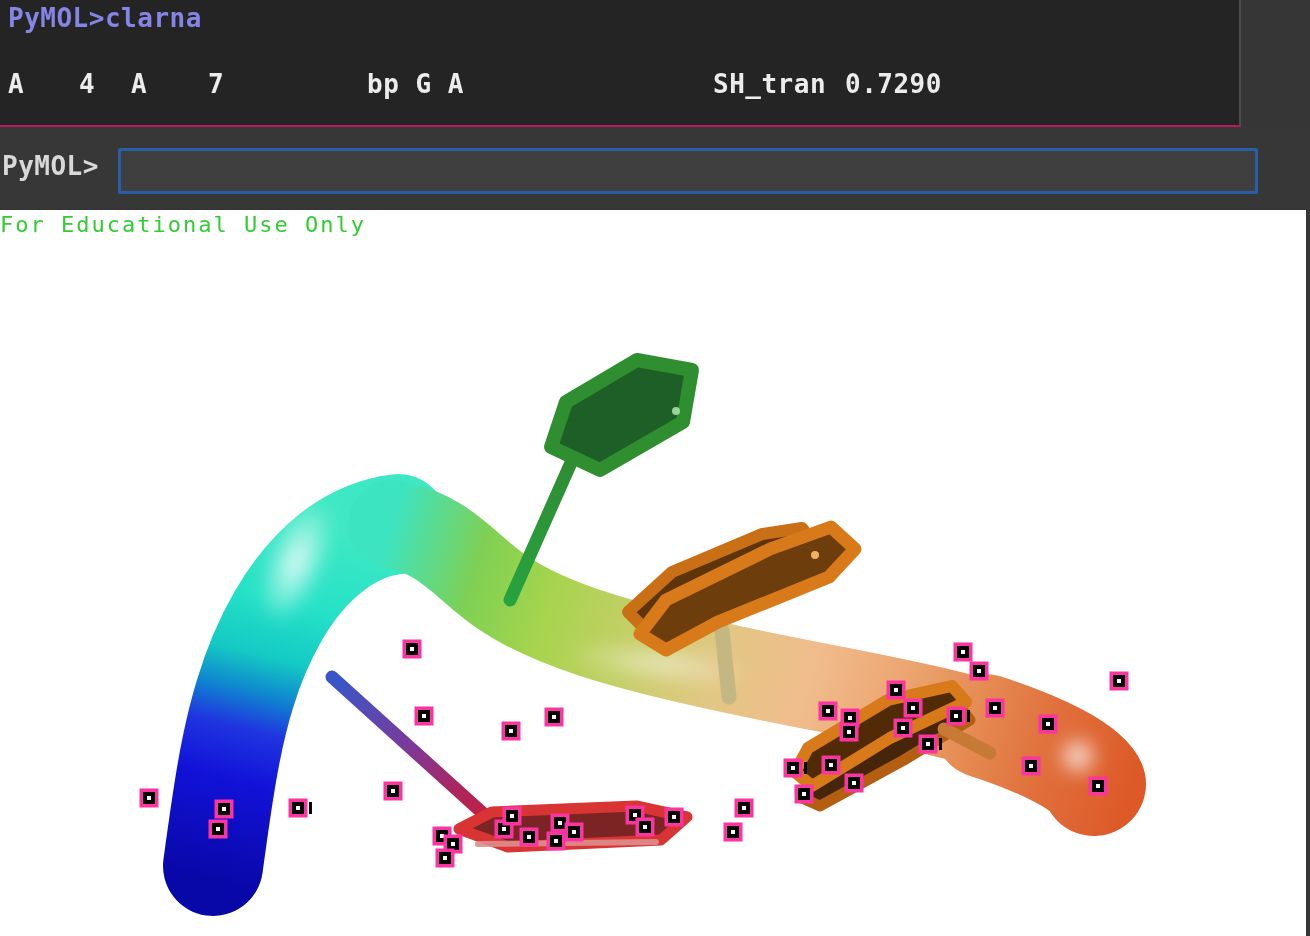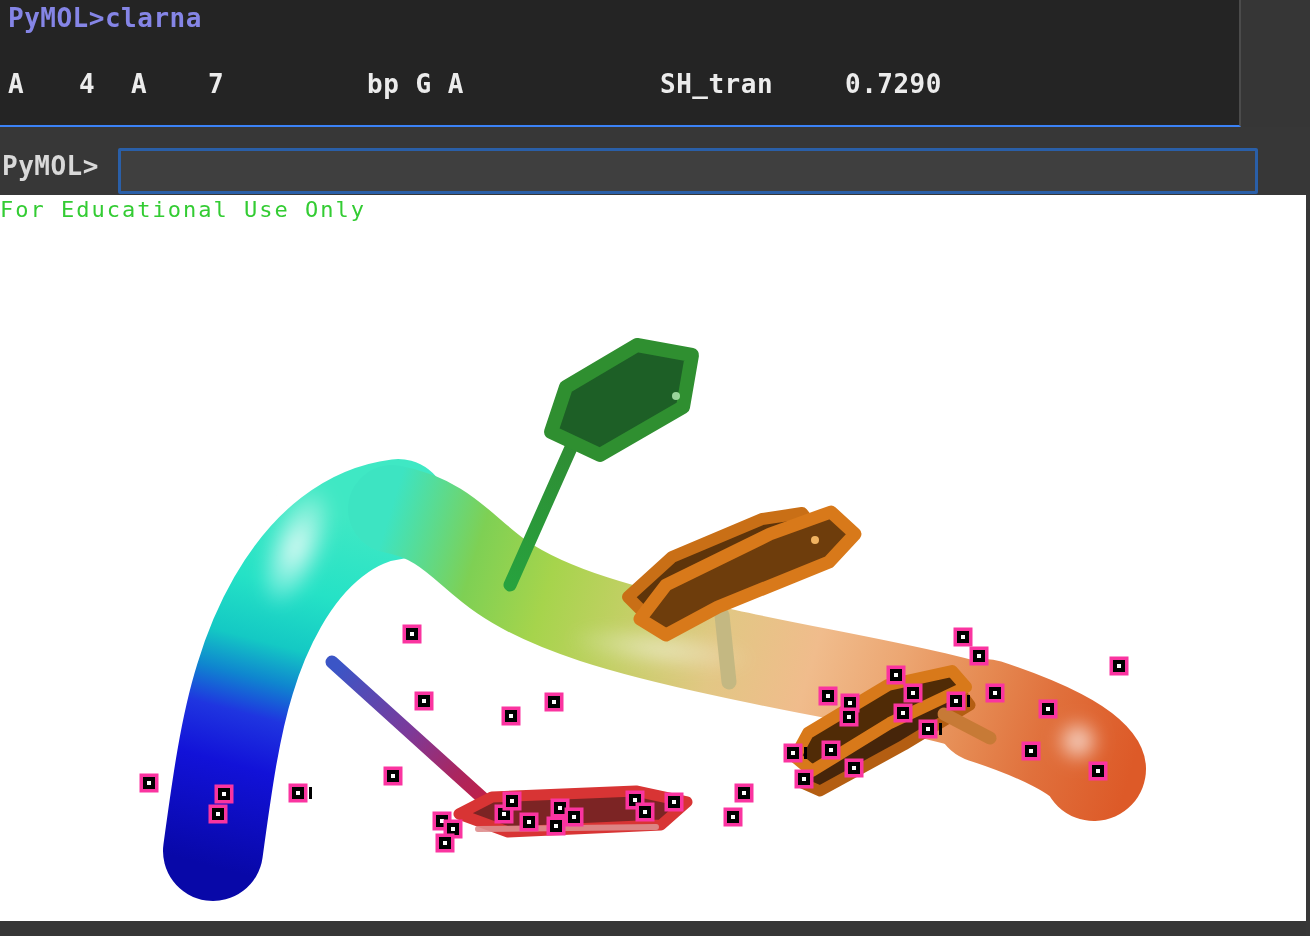--- a/index.html
+++ b/index.html
@@ -5,21 +5,21 @@
   html,body{margin:0;padding:0;}
   body{
     width:1310px;height:936px;position:relative;overflow:hidden;
     background:#363636;
     font-family:"DejaVu Sans Mono", monospace;
   }
   
   .console{
     position:absolute;left:0;top:0;width:1239px;height:125px;
     background:#242424;
-    border-right:2px solid #4b4b4b;border-bottom:2px solid #3b82f6;
+    border-right:2px solid #4b4b4b;border-bottom:2px solid #be185d;
   }
   .console .line{
     position:absolute;left:8px;white-space:pre;
     font-size:26px;font-weight:bold;line-height:28px;color:#ececec;
     letter-spacing:0.5px;
   }
   .line1{top:4px;color:#8585e6 !important;}
   .line2{top:37px;}
   .line3{top:70px;left:0 !important;width:100%;height:28px;}
   .line3 span{position:absolute;top:0;white-space:pre;font-size:26px;font-weight:bold;color:#ececec;letter-spacing:0.5px;}
@@ -32,37 +32,37 @@
     font-size:26px;font-weight:bold;color:#d9d9d9;letter-spacing:0.5px;
   }
   .command-input{
     position:absolute;left:118px;top:21px;width:1118px;height:40px;
     background:#3f3f3f;border:3px solid #2a5fa8;border-radius:2px;
     color:#e8e8e8;font-size:24px;font-family:"DejaVu Sans Mono",monospace;
     outline:none;padding:0 8px;box-sizing:content-box;
   }
   
   .viewport{
-    position:absolute;left:0;top:195px;width:1306px;height:726px;background:#ffffff;
+    position:absolute;left:0;top:210px;width:1306px;height:726px;background:#ffffff;
   }
   .right-strip{
     position:absolute;left:1306px;top:210px;width:4px;height:726px;background:#373737;
   }
   .banner{
     position:absolute;left:0px;top:2px;
     font-size:22px;letter-spacing:2px;color:#33cc33;white-space:pre;
   }
   .scene{position:absolute;left:0;top:0;}
 </style>
 </head>
 <body>
 
 <div class="console">
   <div class="line line1">PyMOL&gt;clarna</div>
-  <div class="line line3" id="console-line3"><span style="left: 8px;">A</span><span style="left: 79px;">4</span><span style="left: 131px;">A</span><span style="left: 208px;">7</span><span style="left: 367px; text-align: center;">bp G A</span><span style="left: 660px;">SH_tran</span><span style="left: 845px;">0.7290</span></div>
+  <div class="line line3" id="console-line3"><span style="left: 8px;">A</span><span style="left: 79px;">4</span><span style="left: 131px;">A</span><span style="left: 208px;">7</span><span style="left: 367px; text-align: center;">bp G A</span><span style="left: 713px;">SH_tran</span><span style="left: 845px;">0.7290</span></div>
 </div>
 
 <div class="prompt-row">
   <span class="prompt-label">PyMOL&gt;</span>
   <input class="command-input" type="text" value="" style="">
 </div>
 
 <div class="viewport">
   <div class="banner">For Educational Use Only</div>
 

